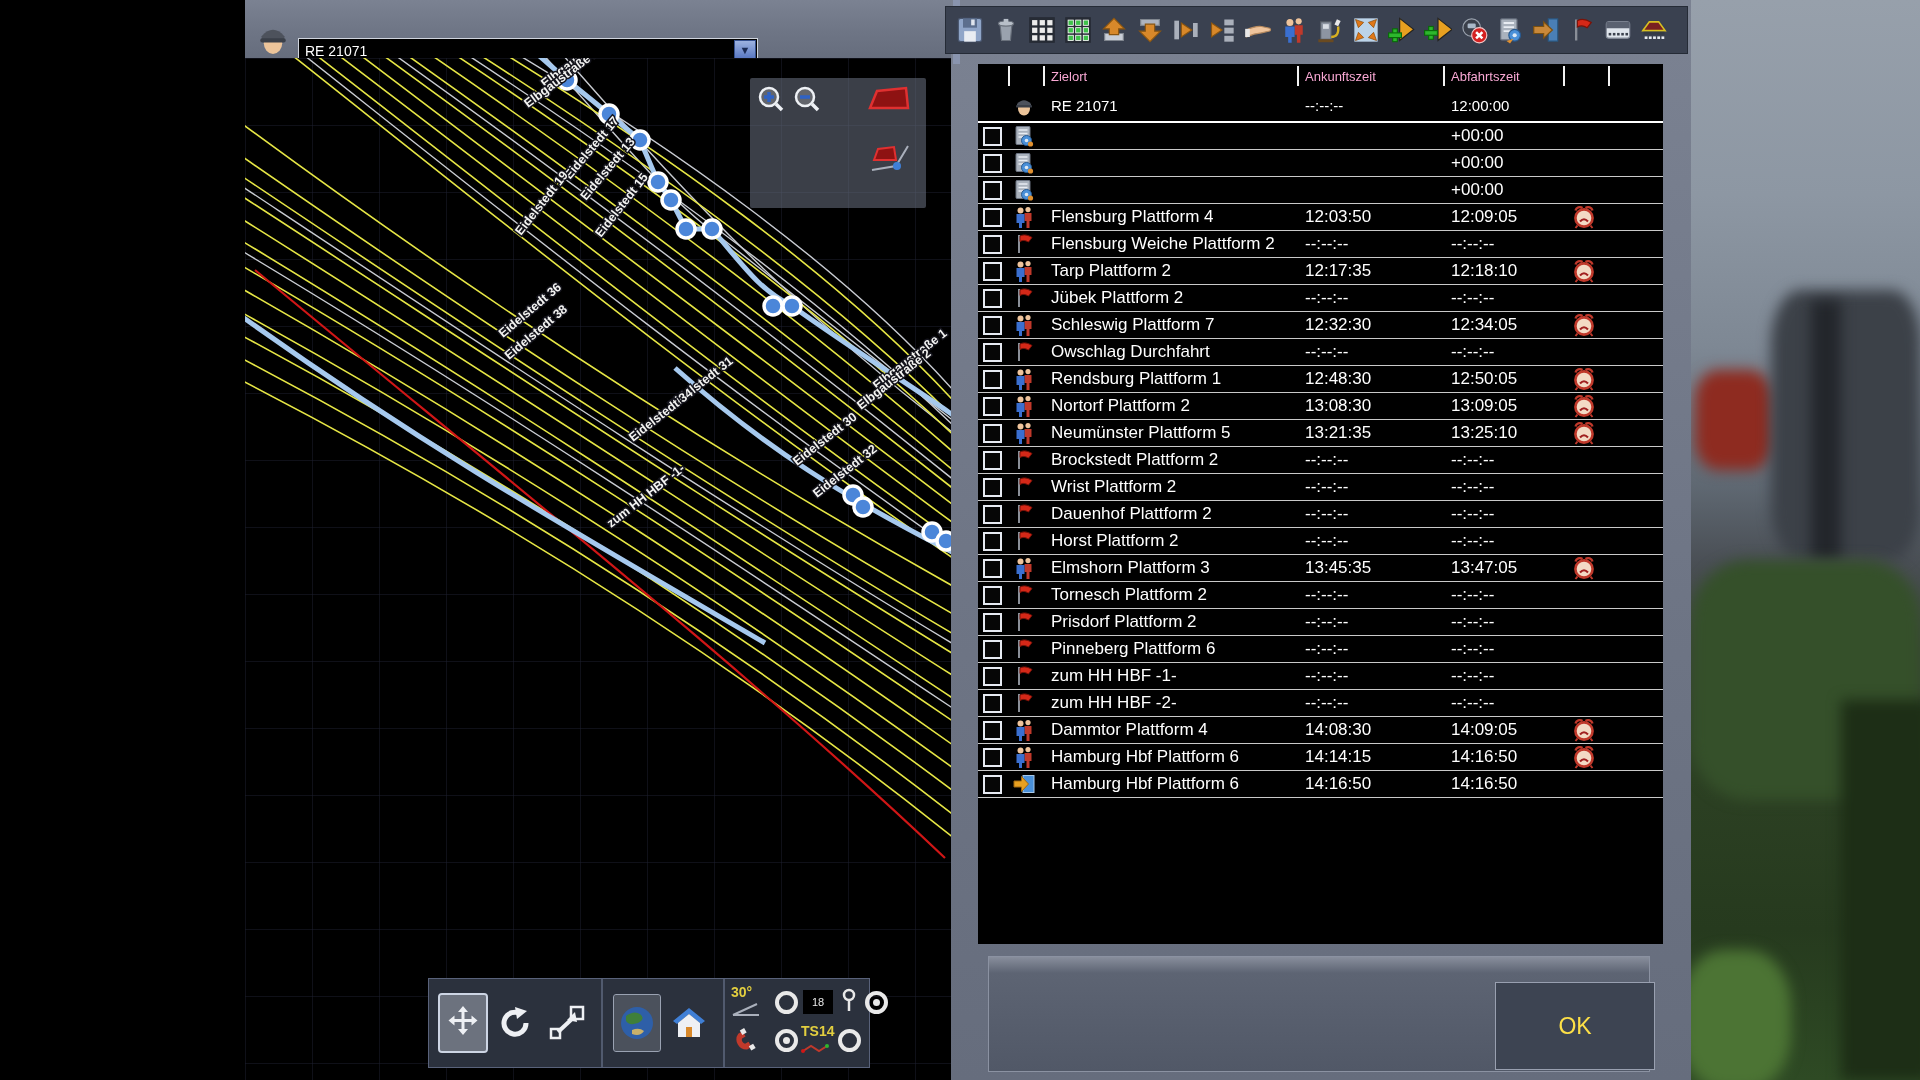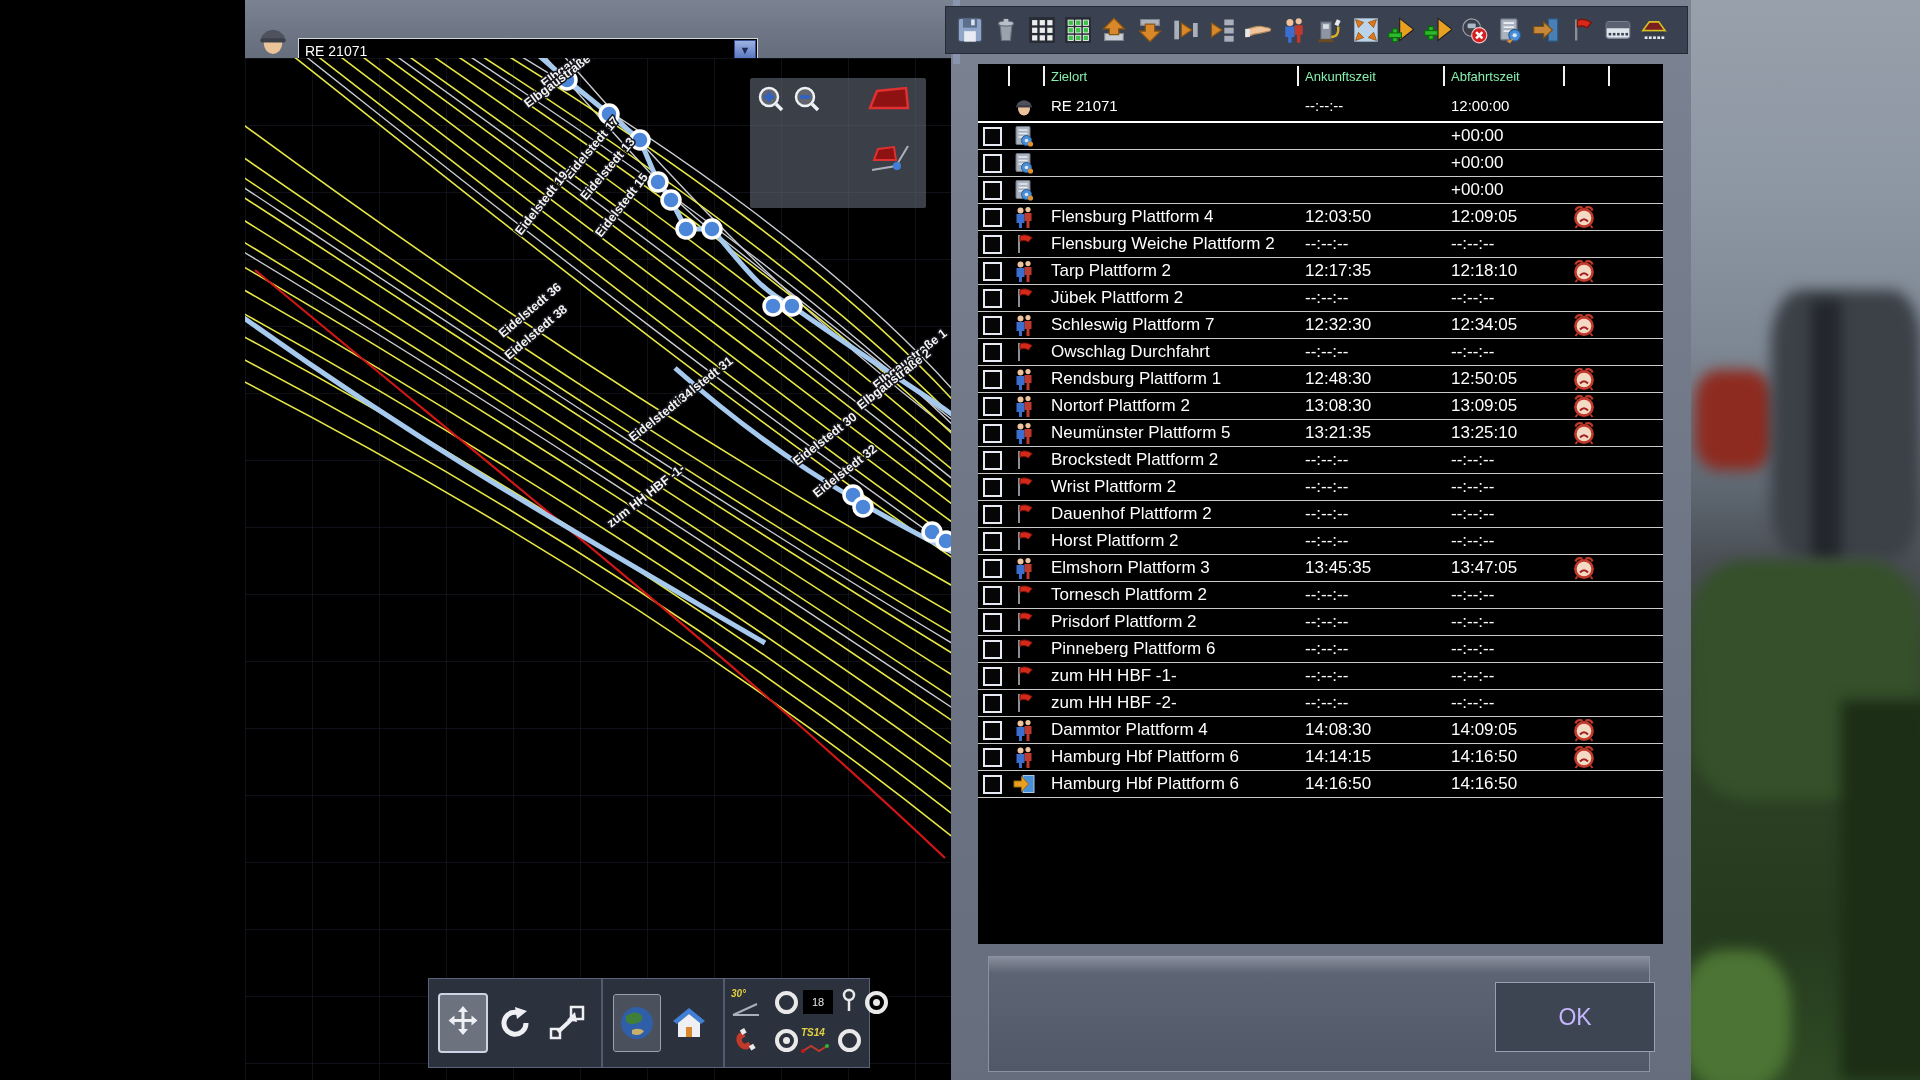--- a/index.html
+++ b/index.html
@@ -43,45 +43,45 @@
   .mt-group{display:flex;align-items:center;padding:0 8px;}
   .mt-sep{width:0;border-left:2px solid #515a6e;height:100%;}
   .mt-btn{width:46px;height:56px;margin:0 3px;display:flex;align-items:center;justify-content:center;cursor:pointer;border-radius:2px;}
   .mt-btn.sel{background:rgba(215,222,235,.38);outline:2px solid #cdd5e4;}
   #mt-opts{display:grid;grid-template-columns:40px 26px 34px 24px 26px;grid-template-rows:38px 38px;
     align-items:center;justify-items:center;padding:4px 4px 0 6px;column-gap:2px;}
   .radio{width:15px;height:15px;border:4px solid #e9e9e9;border-radius:50%;background:transparent;position:relative;cursor:pointer;}
   .radio.on::after{content:"";position:absolute;left:4px;top:4px;width:7px;height:7px;border-radius:50%;background:#e9e9e9;}
   #grad-box{width:30px;height:24px;background:#000;color:#e8e8e8;font-size:11px;display:flex;
     align-items:center;justify-content:center;}
-  .ylab{color:#e3cf3f;font-size:10px;font-weight:bold;line-height:1;font-style:italic;}
+  .ylab{color:#e3cf3f;font-size:14px;font-weight:bold;line-height:1;}
 
   
   #table{position:absolute;left:978px;top:64px;width:685px;height:880px;background:#000;}
-  #thead{position:relative;height:26px;color:#86efac;font-size:13px;}
+  #thead{position:relative;height:26px;color:#f9a8d4;font-size:13px;}
   #thead .h{position:absolute;top:5px;}
   #thead .tick{position:absolute;top:2px;width:2px;height:20px;background:#f2f2f2;}
   .trow{position:relative;height:26px;border-bottom:1px solid #c9c9c9;display:grid;
     grid-template-columns:30px 35px 254px 146px 120px 45px 55px;align-items:center;color:#fff;
     font-size:17px;cursor:pointer;}
   .trow.head{height:31px;font-size:15px;border-bottom:2px solid #fff;}
   .trow .cbx{width:15px;height:15px;border:2px solid #e6eaf2;background:#060606;margin-left:5px;}
   .trow .ric{width:24px;height:24px;margin-left:4px;}
   .trow .ric svg{width:24px;height:24px;}
   .trow .nm{padding-left:8px;white-space:nowrap;overflow:hidden;}
   .trow .tm{padding-left:8px;}
   .trow .al{width:26px;height:26px;margin-left:8px;}
   .trow .al svg{width:26px;height:26px;}
 
   
   #ok-panel{position:absolute;left:988px;top:956px;width:662px;height:116px;
     background:linear-gradient(180deg,#888e9c 0%,#5d6473 14%,#515867 100%);
     border:1px solid #8b92a2;box-sizing:border-box;}
-  #ok-btn{position:absolute;left:1495px;top:982px;width:160px;height:70px;background:#3d4452;
-    border:1px solid #99a0b0;box-sizing:border-box;color:#c4b5fd;font-size:23px;display:flex;
+  #ok-btn{position:absolute;left:1495px;top:982px;width:160px;height:88px;background:#3d4452;
+    border:1px solid #99a0b0;box-sizing:border-box;color:#fde047;font-size:23px;display:flex;
     align-items:center;justify-content:center;cursor:pointer;}
 </style>
 </head>
 <body>
 <div id="stage">
 
   <div id="world">
     <div class="blob" style="left:4px;top:370px;width:78px;height:100px;background:#8e2b20;border-radius:30%;"></div>
     <div class="blob" style="left:80px;top:290px;width:150px;height:270px;background:#3c4148;border-radius:20%;"></div>
     <div class="blob" style="left:120px;top:300px;width:30px;height:260px;background:#23262b;"></div>

